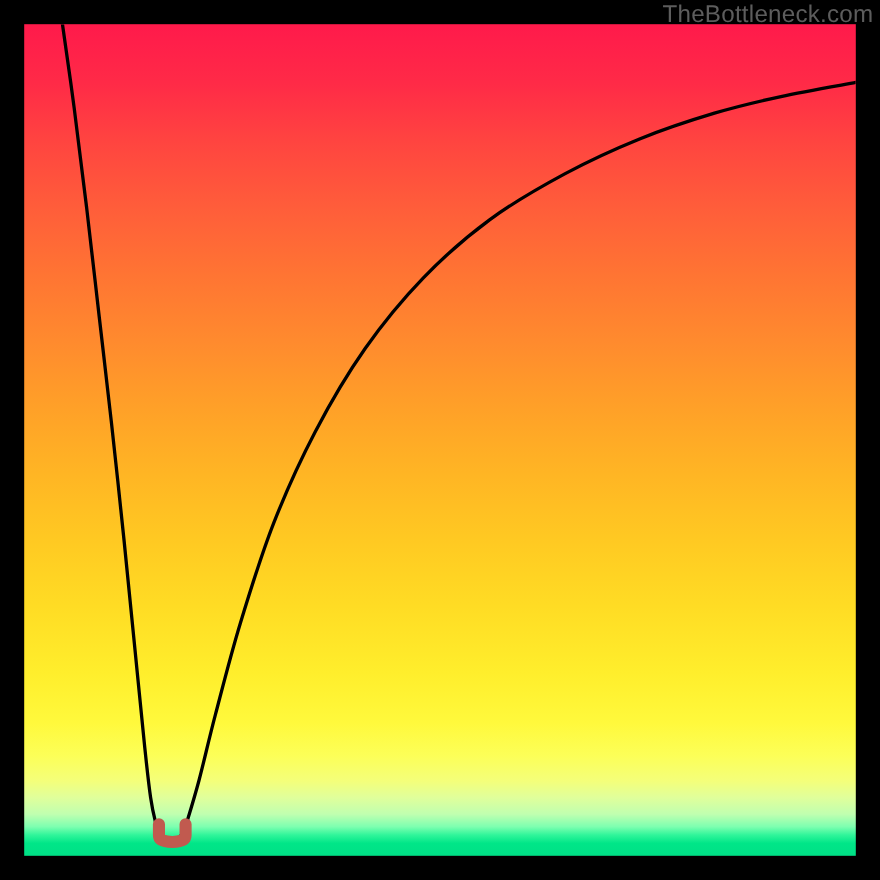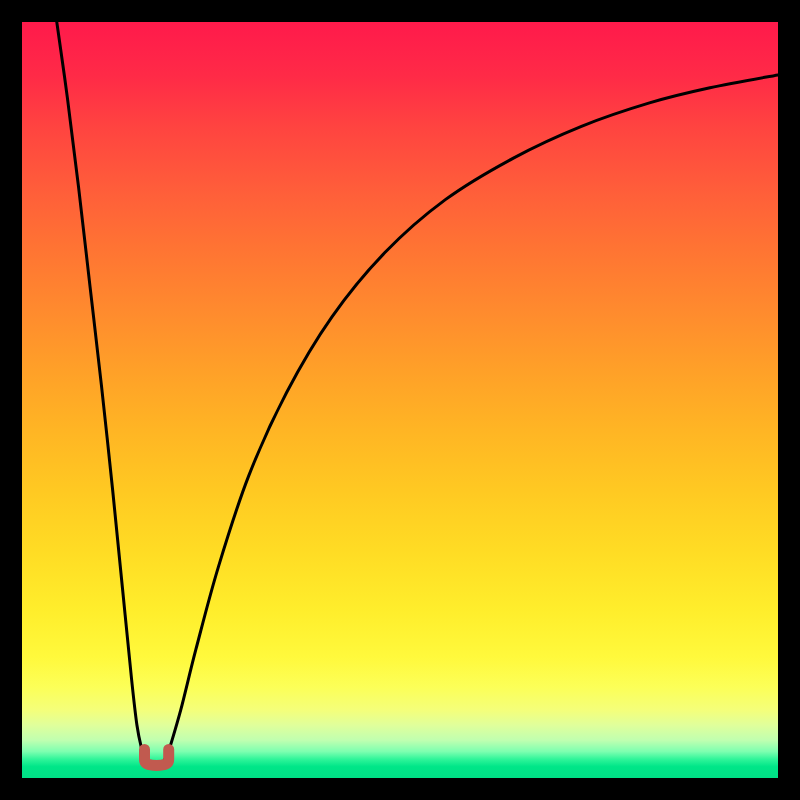--- a/index.html
+++ b/index.html
@@ -63,19 +63,20 @@
     position: absolute;
     inset: 0;
     width: 100%;
     height: 100%;
   }
 </style>
 </head>
 <body>
 
 <div class="frame">
+  <div class="watermark">TheBottleneck.com</div>
   <div class="plot">
     <svg class="curve-layer" viewBox="0 0 756 756" preserveAspectRatio="none">
       <path id="curve-path" fill="none" stroke="#000" stroke-width="3" stroke-linejoin="round" stroke-linecap="round" d="M 34.78 0.00 C 36.54 12.60, 41.71 47.88, 45.36 75.60 C 49.01 103.32, 52.92 134.82, 56.70 166.32 C 60.48 197.82, 64.26 231.84, 68.04 264.60 C 71.82 297.36, 75.60 328.86, 79.38 362.88 C 83.16 396.90, 87.19 434.70, 90.72 468.72 C 94.25 502.74, 97.40 535.50, 100.55 567.00 C 103.70 598.50, 107.23 635.04, 109.62 657.72 C 112.01 680.40, 113.27 691.74, 114.91 703.08 C 116.55 714.42, 118.19 720.72, 119.45 725.76 C 120.71 730.80, 121.97 732.06, 122.47 733.32 C 122.98 734.58, 121.97 732.06, 122.47 733.32 C 122.98 734.58, 124.49 738.99, 125.50 740.88 C 126.50 742.77, 127.51 743.78, 128.52 744.66 C 129.53 745.54, 130.54 745.92, 131.54 746.17 C 132.55 746.42, 133.56 746.42, 134.57 746.17 C 135.58 745.92, 136.58 745.54, 137.59 744.66 C 138.60 743.78, 139.61 742.39, 140.62 740.88 C 141.62 739.37, 142.63 737.48, 143.64 735.59 C 144.65 733.70, 146.16 730.55, 146.66 729.54 C 147.17 728.53, 144.65 736.47, 146.66 729.54 C 148.68 722.61, 154.22 704.97, 158.76 687.96 C 163.30 670.95, 167.58 651.42, 173.88 627.48 C 180.18 603.54, 187.74 573.30, 196.56 544.32 C 205.38 515.34, 215.46 482.58, 226.80 453.60 C 238.14 424.62, 250.74 396.90, 264.60 370.44 C 278.46 343.98, 293.58 318.15, 309.96 294.84 C 326.34 271.53, 343.98 250.11, 362.88 230.58 C 381.78 211.05, 401.94 193.41, 423.36 177.66 C 444.78 161.91, 468.72 148.30, 491.40 136.08 C 514.08 123.86, 536.76 113.53, 559.44 104.33 C 582.12 95.13, 606.06 87.32, 627.48 80.89 C 648.90 74.47, 666.54 70.43, 687.96 65.77 C 709.38 61.11, 744.66 55.06, 756.00 52.92"></path>
       <path id="marker-path" fill="none" stroke="#c15a4f" stroke-width="11" stroke-linecap="round" d="M 122.5 727.4 L 122.5 737.4 Q 122.5 743.4 134.6 743.4 Q 146.7 743.4 146.7 737.4 L 146.7 727.4"></path>
     </svg>
   </div>
 </div>
 
 </body></html>

